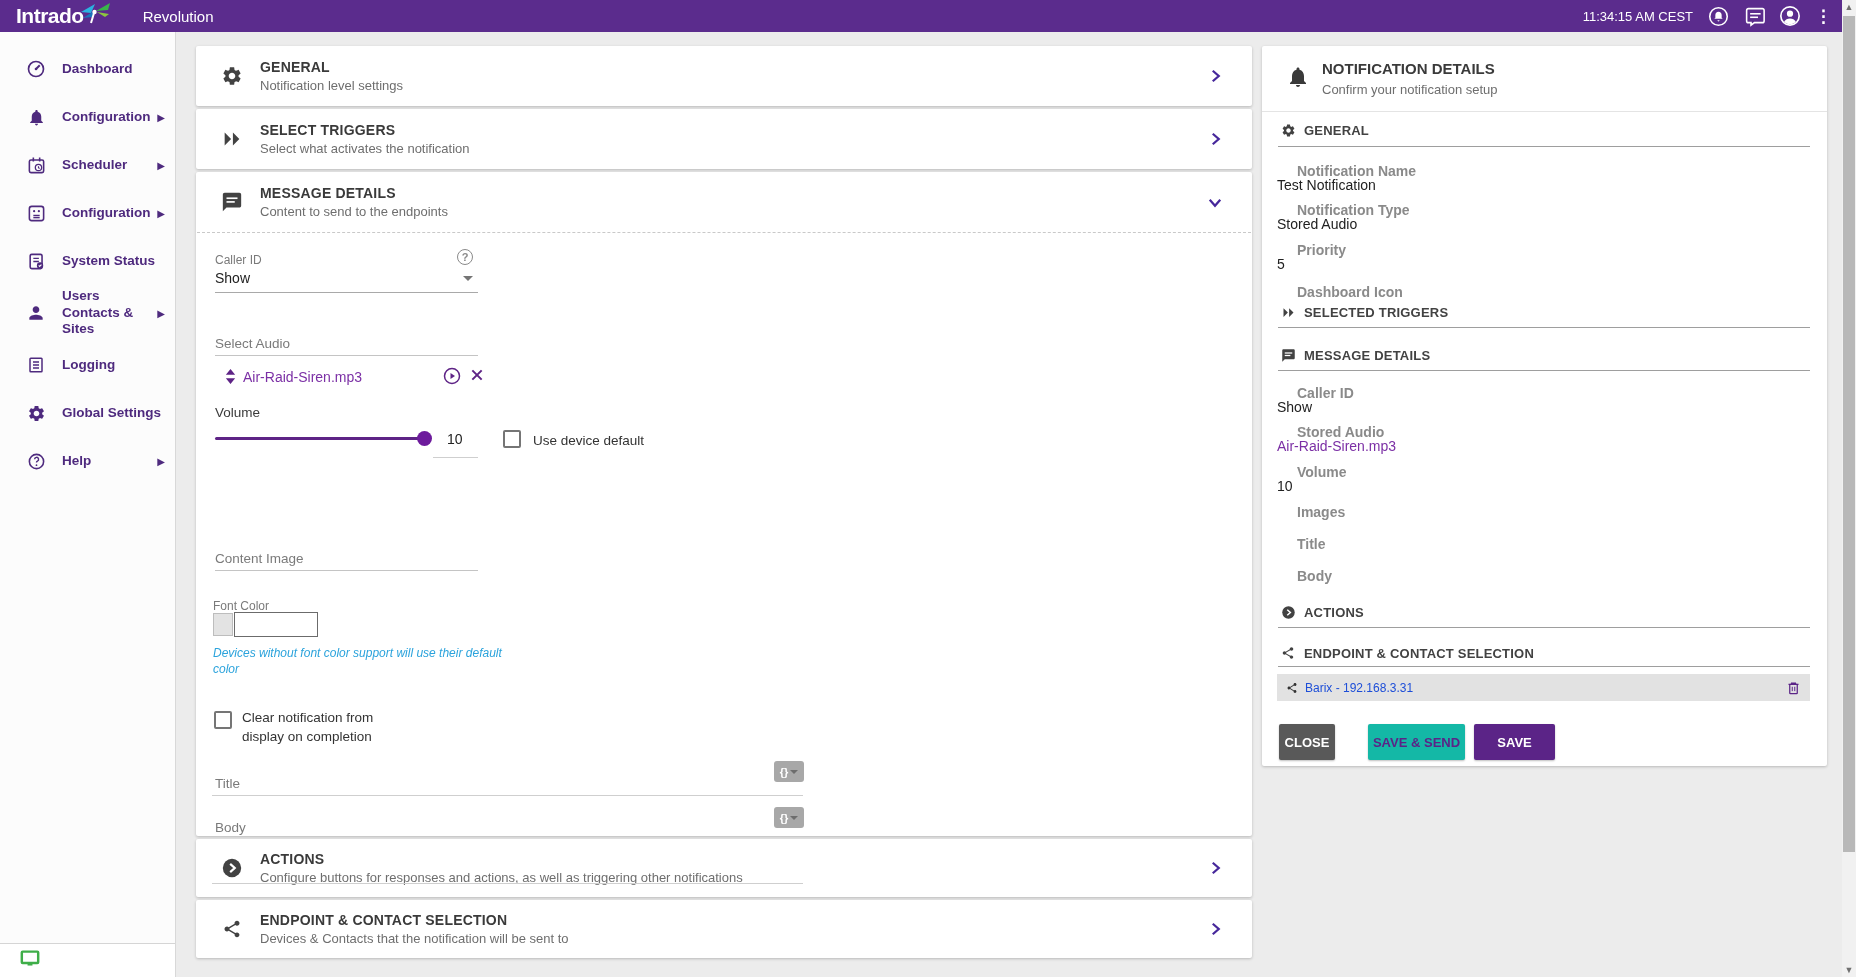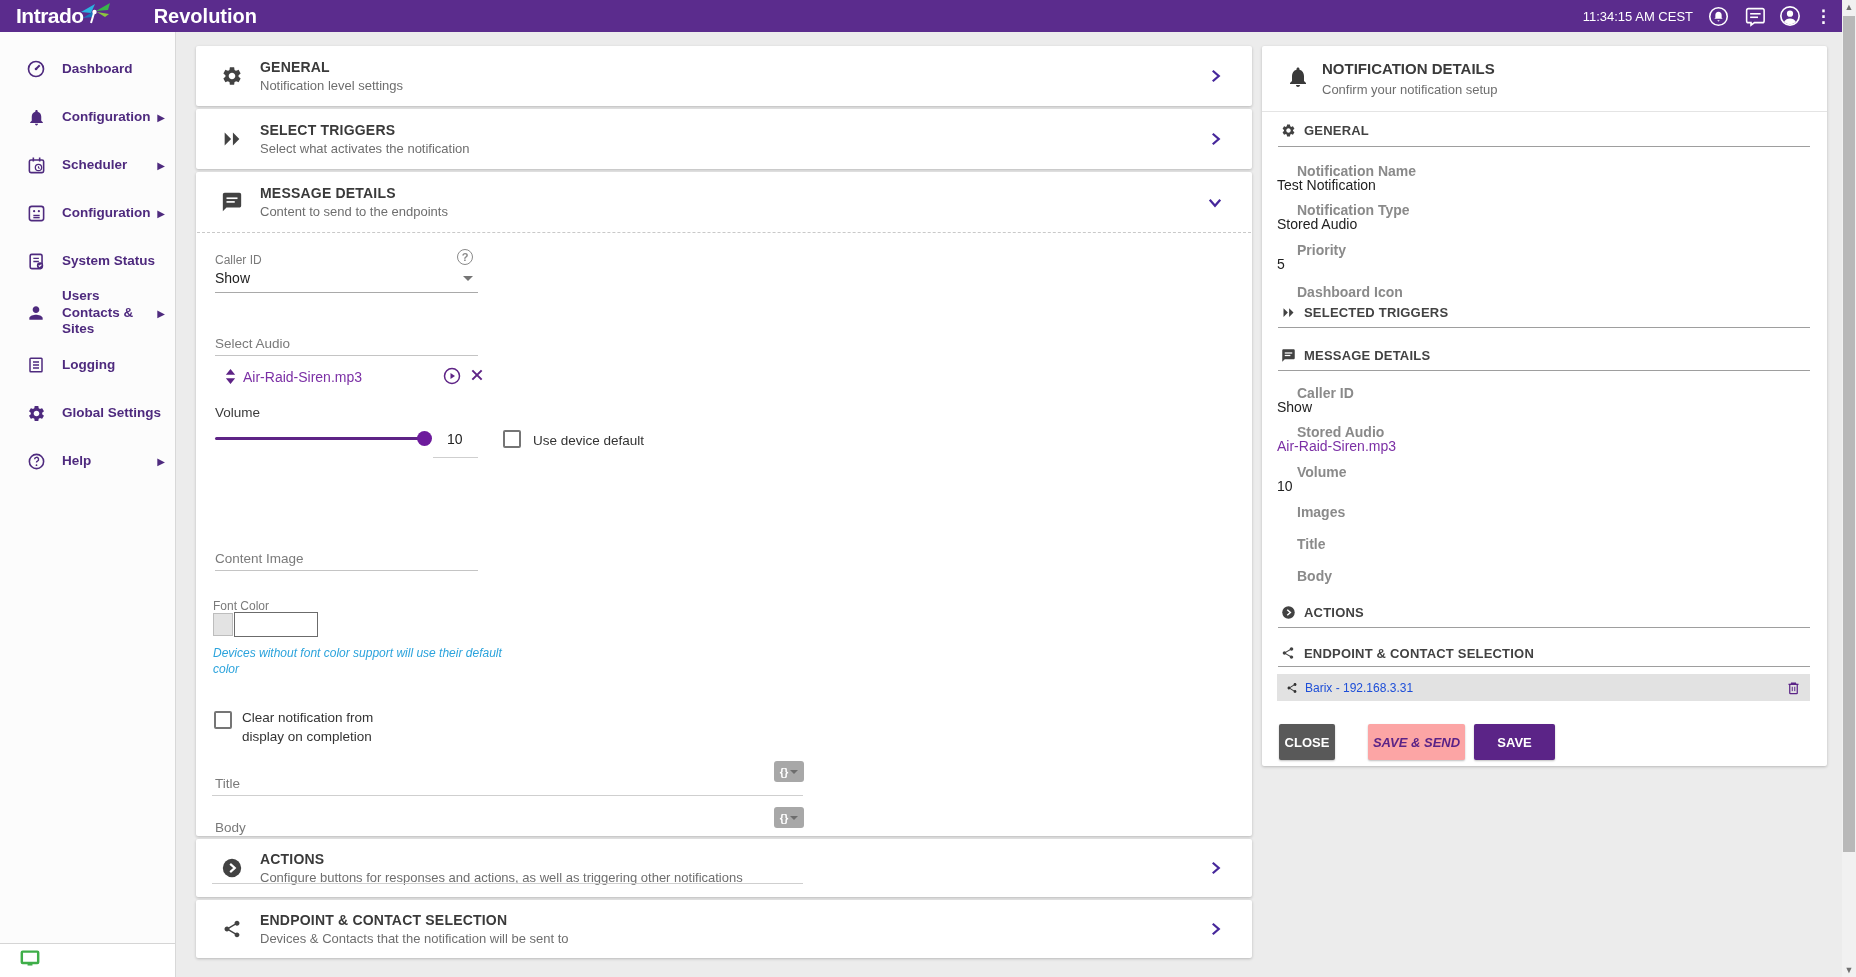--- a/index.html
+++ b/index.html
@@ -5,21 +5,21 @@
   * { margin:0; padding:0; box-sizing:border-box; }
   html,body { width:1856px; height:977px; overflow:hidden;
     font-family:"Liberation Sans", sans-serif; background:#ececec; }
 
   
   .topbar { position:absolute; top:0; left:0; width:1842px; height:32px;
     background:#5b2c8d; color:#fff; display:flex; align-items:center; z-index:10; }
   .logo-wrap { display:flex; align-items:flex-start; margin-left:16px; position:relative; }
   .logo-text { font-size:21px; font-weight:bold; letter-spacing:-0.5px; line-height:30px; }
   .logo-fly { margin-left:-4px; margin-top:1px; }
-  .app-title { font-size:20px; margin-left:40px; font-weight:700; }
+  .app-title { font-size:15px; margin-left:29px; font-weight:400; }
   .topbar-right { margin-left:auto; display:flex; align-items:center; gap:14px; margin-right:10px; }
   .topbar-time { font-size:13px; }
   .tb-icon { width:22px; height:22px; display:flex; align-items:center; justify-content:center; cursor:pointer; }
   .dots-icon { font-size:17px; font-weight:bold; letter-spacing:0; line-height:1; cursor:pointer; }
 
   
   .page-scrollbar { position:absolute; top:0; right:0; width:14px; height:977px; background:#f1f1f1; z-index:11; }
   .ps-arrow { position:absolute; left:0; width:14px; height:14px; color:#707070; font-size:9px;
     display:flex; align-items:center; justify-content:center; }
   .ps-thumb { position:absolute; left:1px; width:12px; top:16px; height:836px; background:#b8b8b8; }
@@ -91,21 +91,21 @@
   .d-label { position:absolute; left:15px; font-size:14px; font-weight:bold; color:#8a8a8a;margin-left:20px; }
   .d-value { position:absolute; left:15px; font-size:14px; color:#212121; }
   .d-link { color:#7b2fa5; cursor:pointer; }
   .device-row { position:absolute; left:15px; width:533px; height:27px; background:#e2e2e2;
     display:flex; align-items:center; padding:0 9px; }
   .device-txt { font-size:12px; color:#1d4ed8; margin-left:7px; }
   .device-trash { margin-left:auto; color:#5b2487; cursor:pointer; display:flex; }
   .btn { position:absolute; height:36px; border:none; border-radius:2px; font-family:"Liberation Sans",sans-serif;
     font-size:13px; font-weight:bold; cursor:pointer; box-shadow:0 1px 2px rgba(0,0,0,.25); }
   .btn-close { left:17px; width:56px; background:#595959; color:#fff; }
-  .btn-savesend { left:106px; width:97px; background:#fca5a5; color:#5b2487;font-style:italic; }
+  .btn-savesend { left:106px; width:97px; background:#14b8a6; color:#5b2487; }
   .btn-save { left:212px; width:81px; background:#5b2487; color:#fff; }
 </style>
 </head>
 <body>
 
 <div class="topbar">
   <div class="logo-wrap">
     <span class="logo-text">Intrado</span>
     <svg class="logo-fly" width="34" height="22" viewBox="0 0 34 22">
       <path d="M1 10 L15 2 L11 11 Z" fill="#2bb1e0"></path>

